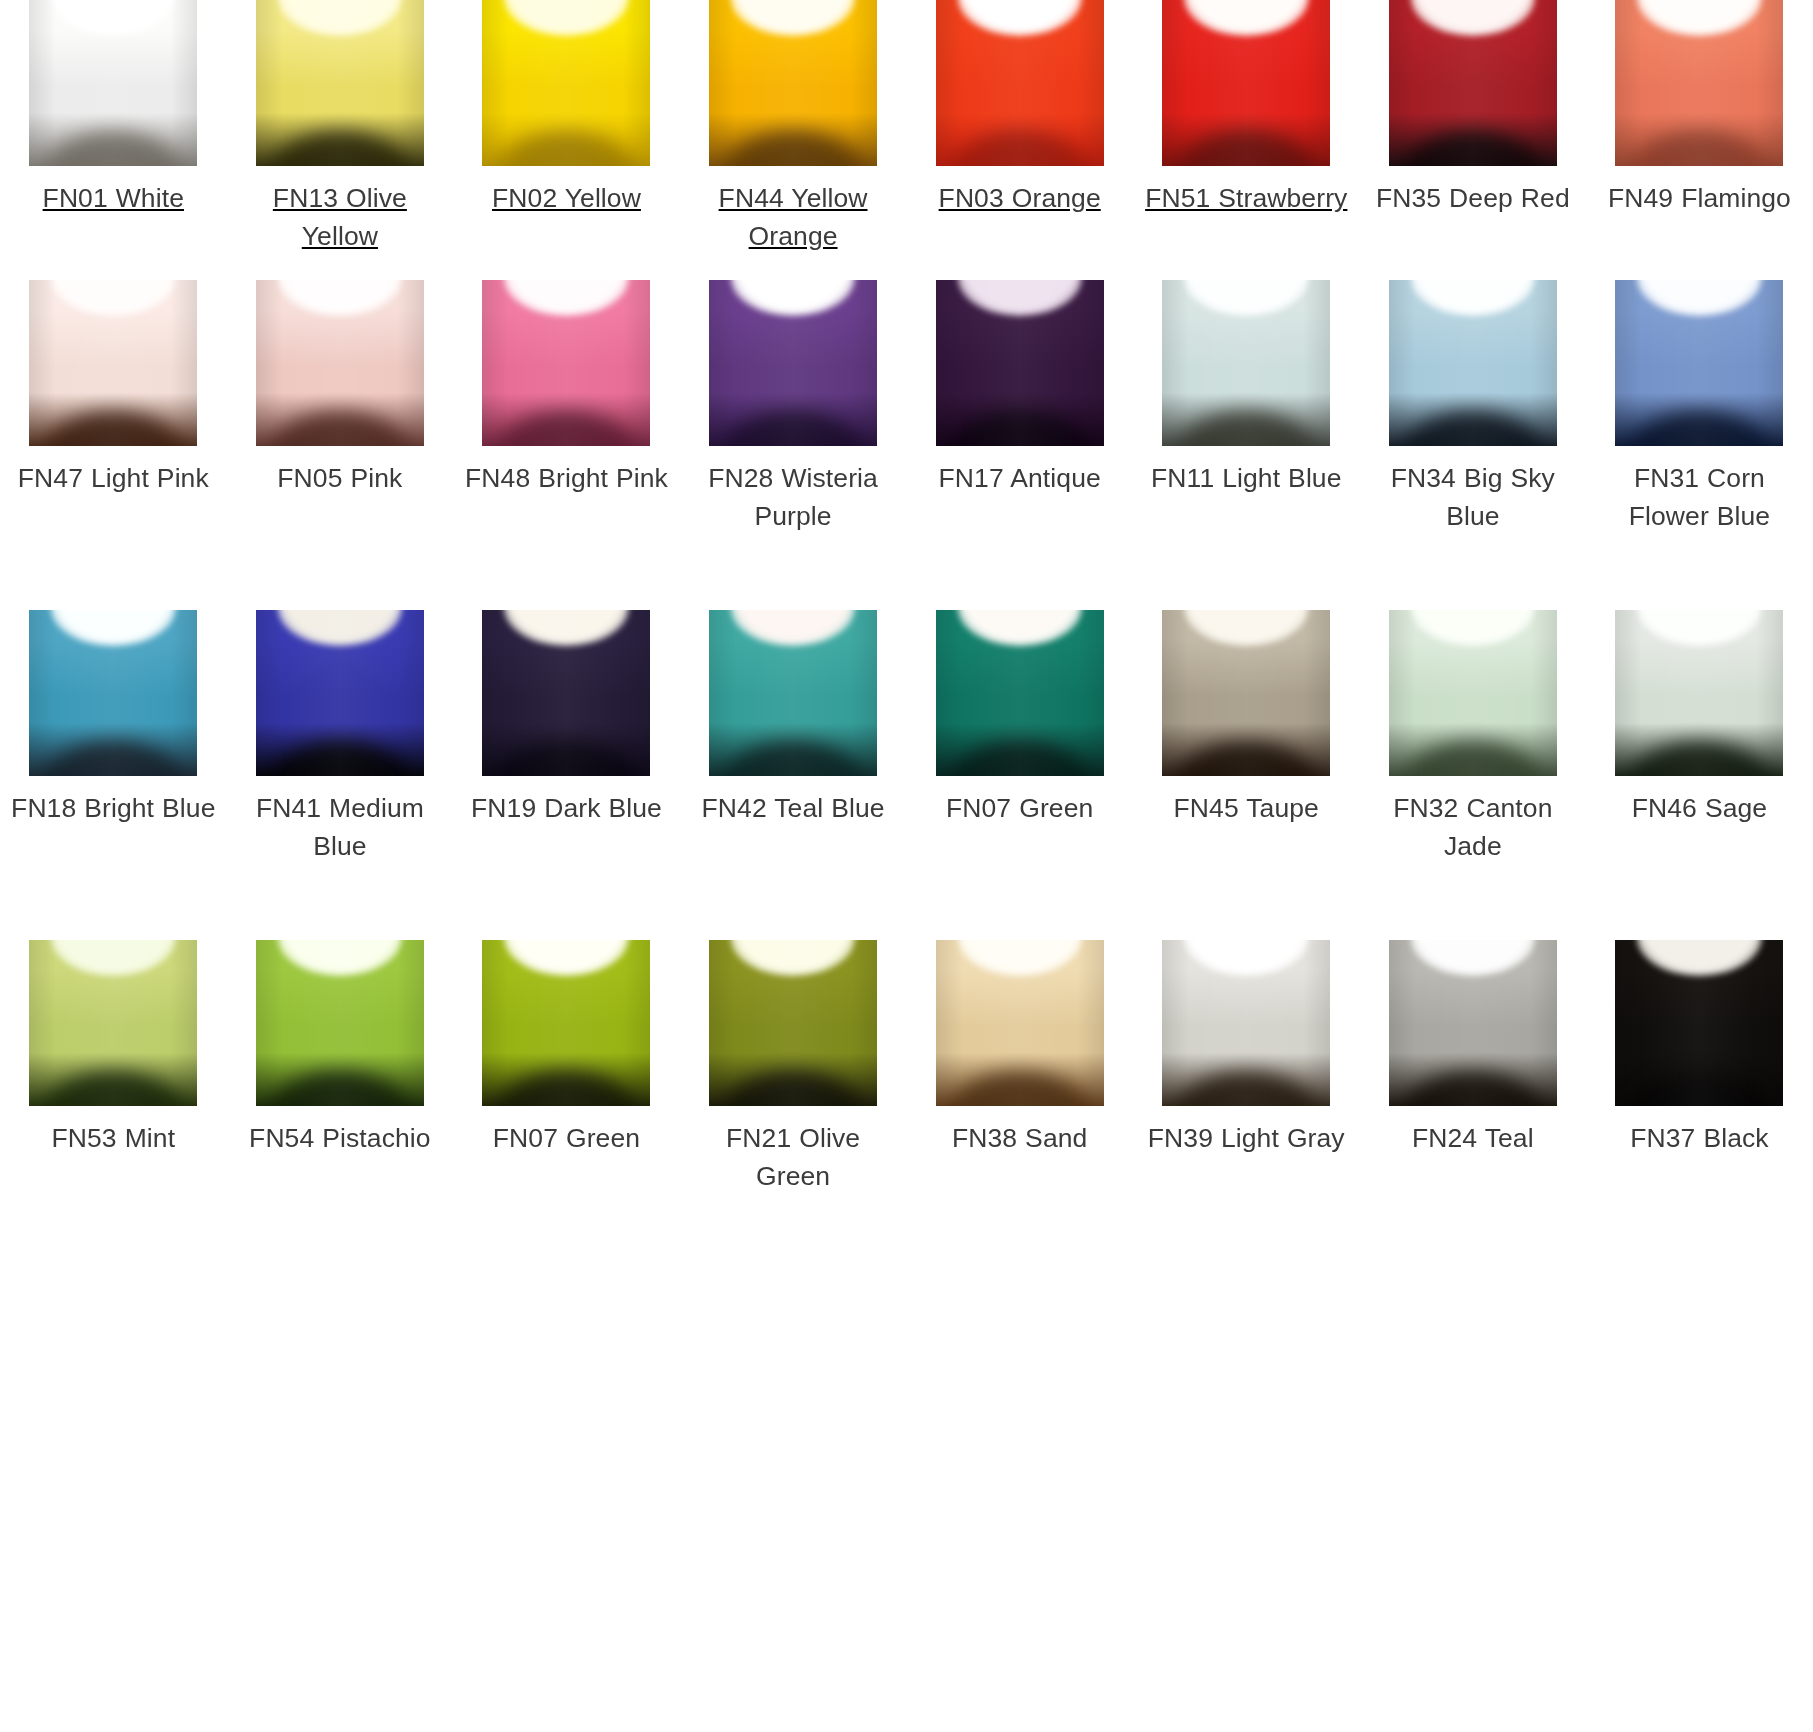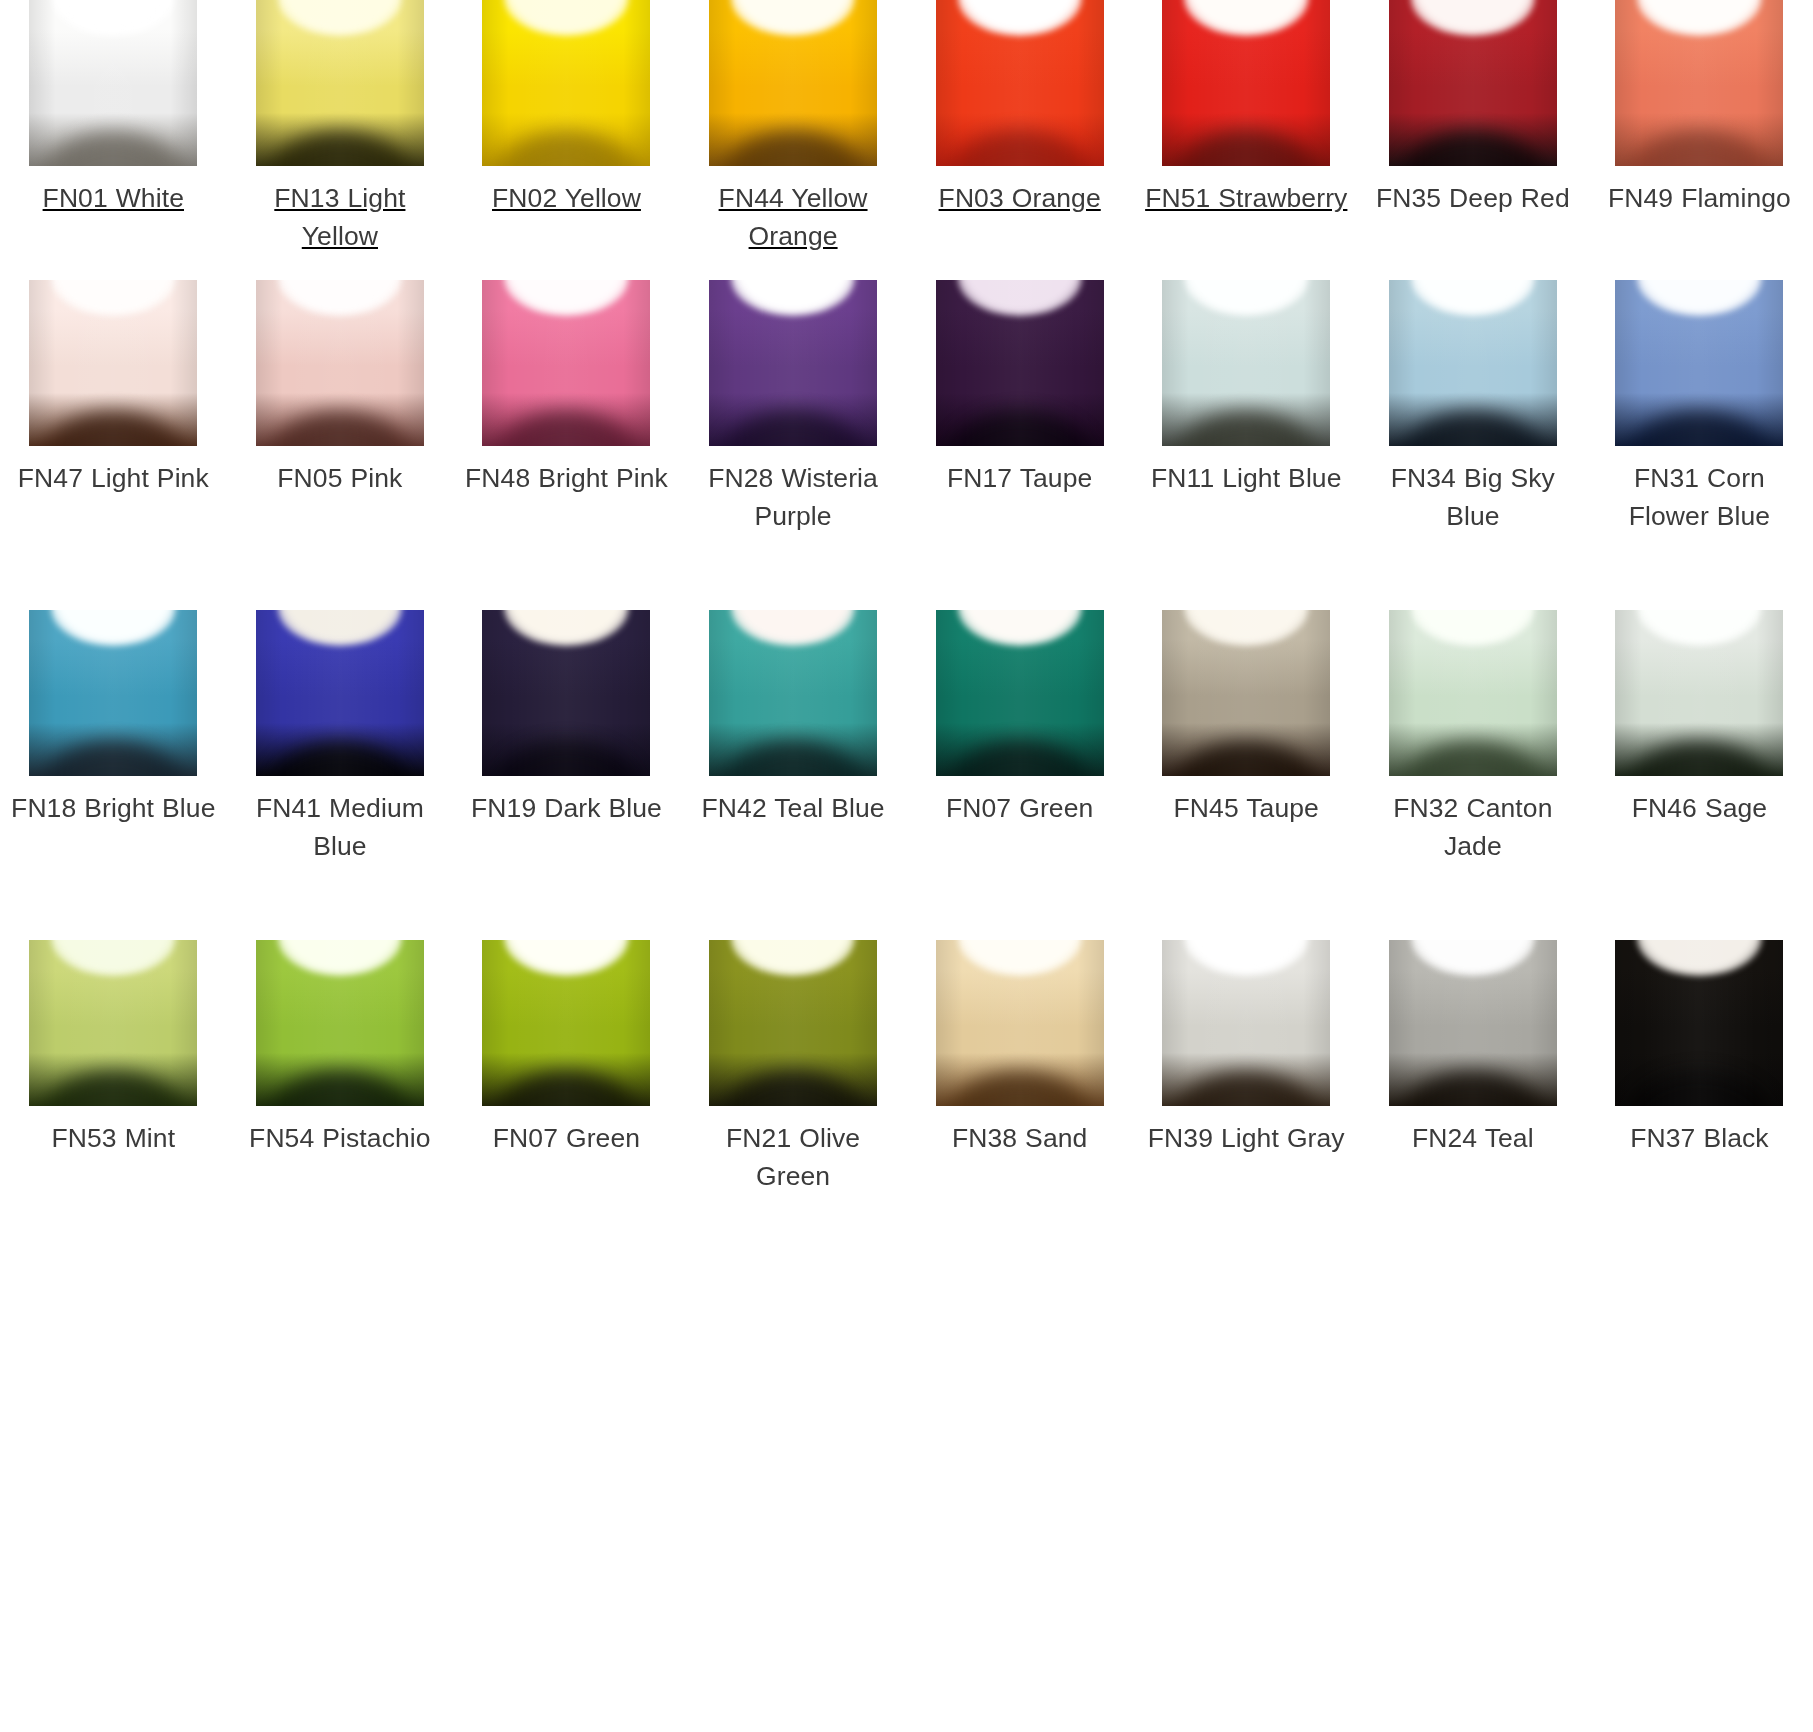--- a/index.html
+++ b/index.html
@@ -101,21 +101,21 @@
       </div>
       <div class="label">FN01 White</div>
     </div>
     <div class="cell r0">
       <div class="swatch">
         <div class="body" style="background: linear-gradient(rgb(243, 233, 133) 0%, rgb(243, 233, 133) 18%, rgb(232, 220, 98) 52%, rgb(232, 220, 98) 68%, rgb(61, 58, 20) 100%);"></div>
         <div class="pool" style="background: radial-gradient(at 50% 100%, rgb(42, 39, 8) 0%, rgb(42, 39, 8) 55%, rgba(0, 0, 0, 0) 100%);"></div>
         <div class="notch" style="background: radial-gradient(at 50% 0%, rgb(255, 253, 228) 0%, rgb(255, 253, 228) 62%, rgba(255, 255, 255, 0) 100%);"></div>
         <div class="sides"></div>
       </div>
-      <div class="label">FN13 Light Yellow</div>
+      <div class="label">FN13 Olive Yellow</div>
     </div>
     <div class="cell r0">
       <div class="swatch">
         <div class="body" style="background: linear-gradient(rgb(251, 229, 0) 0%, rgb(251, 229, 0) 18%, rgb(245, 212, 0) 52%, rgb(245, 212, 0) 68%, rgb(201, 162, 0) 100%);"></div>
         <div class="pool" style="background: radial-gradient(at 50% 100%, rgb(156, 124, 0) 0%, rgb(156, 124, 0) 55%, rgba(0, 0, 0, 0) 100%);"></div>
         <div class="notch" style="background: radial-gradient(at 50% 0%, rgb(255, 253, 224) 0%, rgb(255, 253, 224) 62%, rgba(255, 255, 255, 0) 100%);"></div>
         <div class="sides"></div>
       </div>
       <div class="label">FN02 Yellow</div>
     </div>
@@ -200,21 +200,21 @@
       </div>
       <div class="label">FN28 Wisteria Purple</div>
     </div>
     <div class="cell r1">
       <div class="swatch">
         <div class="body" style="background: linear-gradient(rgb(59, 28, 68) 0%, rgb(59, 28, 68) 18%, rgb(52, 22, 60) 52%, rgb(52, 22, 60) 68%, rgb(24, 6, 28) 100%);"></div>
         <div class="pool" style="background: radial-gradient(at 50% 100%, rgb(12, 3, 16) 0%, rgb(12, 3, 16) 55%, rgba(0, 0, 0, 0) 100%);"></div>
         <div class="notch" style="background: radial-gradient(at 50% 0%, rgb(239, 226, 239) 0%, rgb(239, 226, 239) 62%, rgba(255, 255, 255, 0) 100%);"></div>
         <div class="sides"></div>
       </div>
-      <div class="label">FN17 Taupe</div>
+      <div class="label">FN17 Antique</div>
     </div>
     <div class="cell r2">
       <div class="swatch">
         <div class="body" style="background: linear-gradient(rgb(216, 229, 227) 0%, rgb(216, 229, 227) 18%, rgb(204, 222, 220) 52%, rgb(204, 222, 220) 68%, rgb(74, 78, 73) 100%);"></div>
         <div class="pool" style="background: radial-gradient(at 50% 100%, rgb(53, 56, 47) 0%, rgb(53, 56, 47) 55%, rgba(0, 0, 0, 0) 100%);"></div>
         <div class="notch" style="background: radial-gradient(at 50% 0%, rgb(253, 255, 255) 0%, rgb(253, 255, 255) 62%, rgba(255, 255, 255, 0) 100%);"></div>
         <div class="sides"></div>
       </div>
       <div class="label">FN11 Light Blue</div>
     </div>

